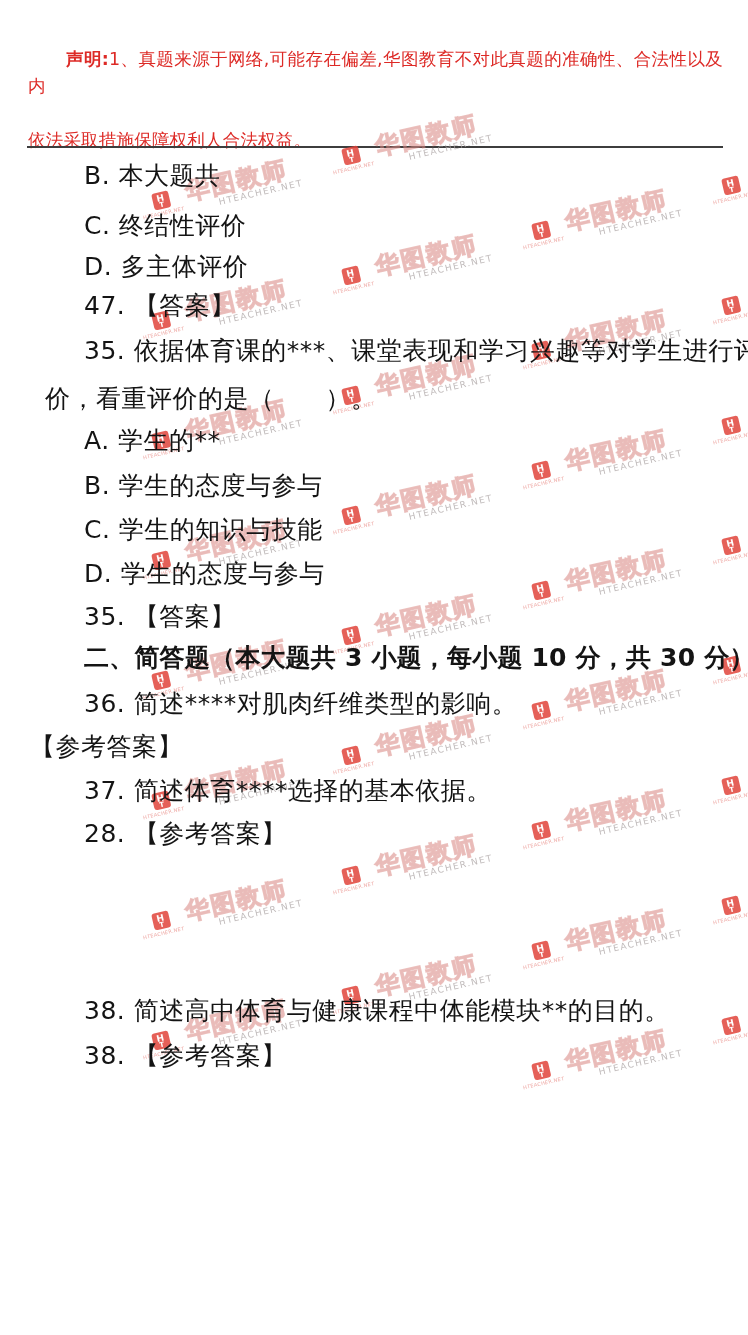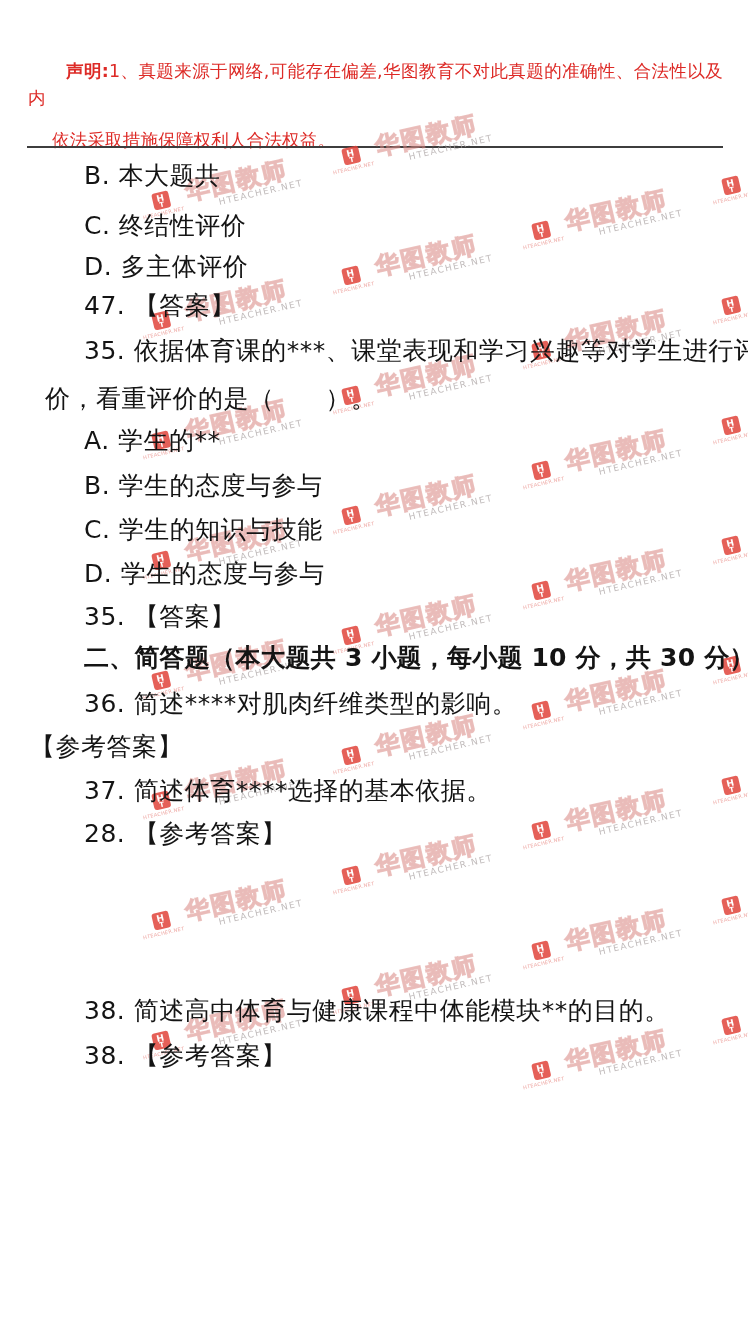--- a/index.html
+++ b/index.html
@@ -9,22 +9,22 @@
     font-family:"DejaVu Sans", sans-serif;
   }
 
   
   .disc-line {
     position:absolute; left:28px; width:695px;
     font-size:17.5px; line-height:27px; color:#dd2a26;
     text-align:justify; text-align-last:justify;
     letter-spacing:0.2px; white-space:normal;
   }
-  .disc-line.first { text-indent:38px;margin-top:12px; }
-  .disc-line.last  { text-align:left; text-align-last:left;margin-left:24px; }
+  .disc-line.first { text-indent:38px; }
+  .disc-line.last  { text-align:left; text-align-last:left; }
   .disc-bold { font-weight:700; }
 
   
   #divider {
     position:absolute; left:27px; top:146px; width:696px; height:2px;
     background:#3d3d3d;
   }
 
   
   .doc-line {

